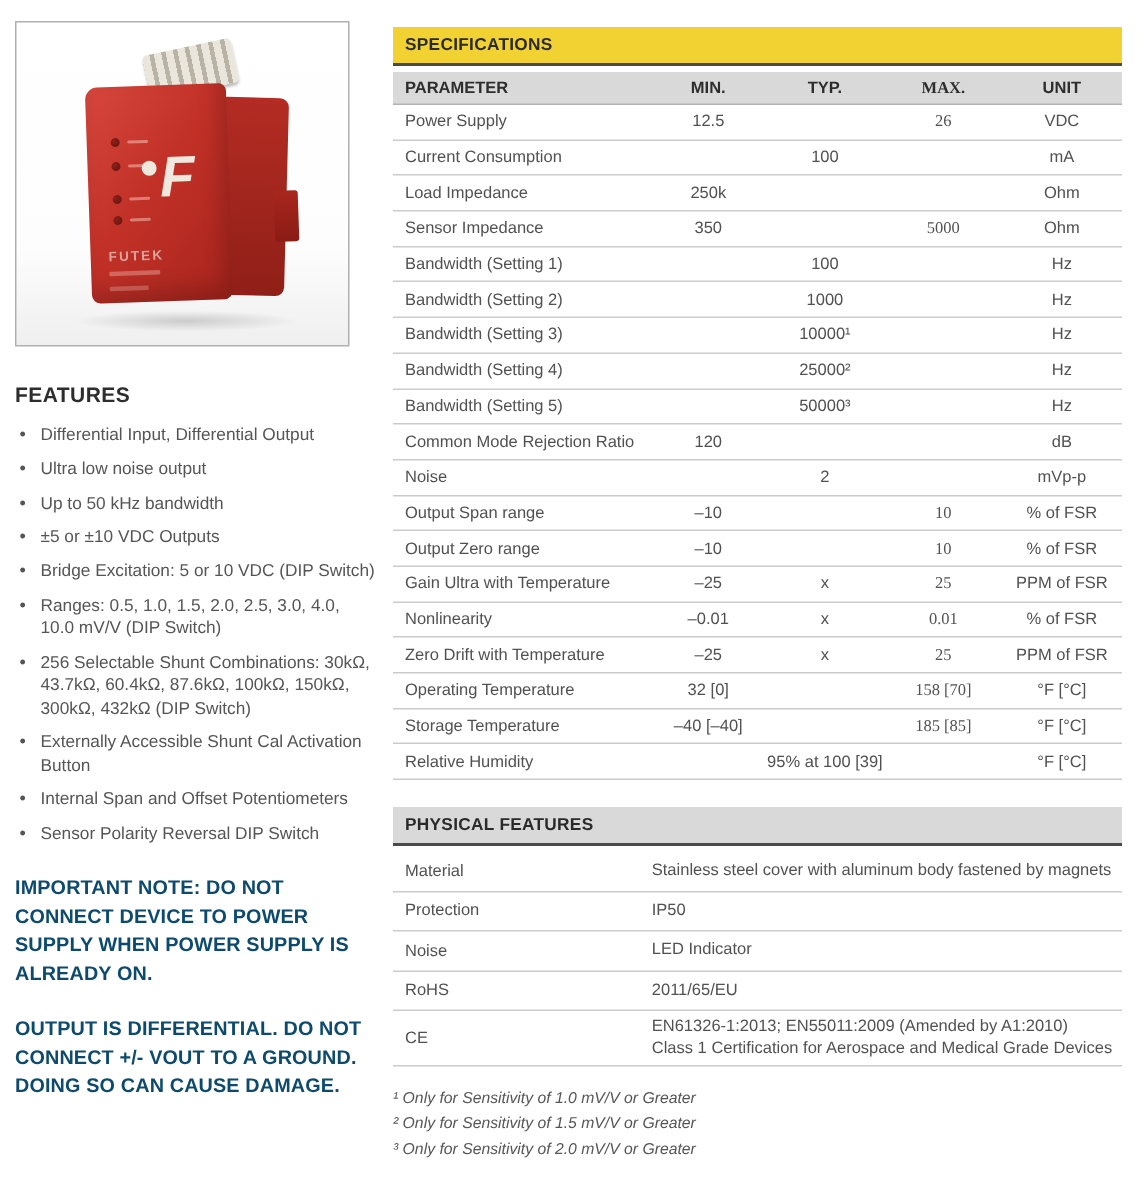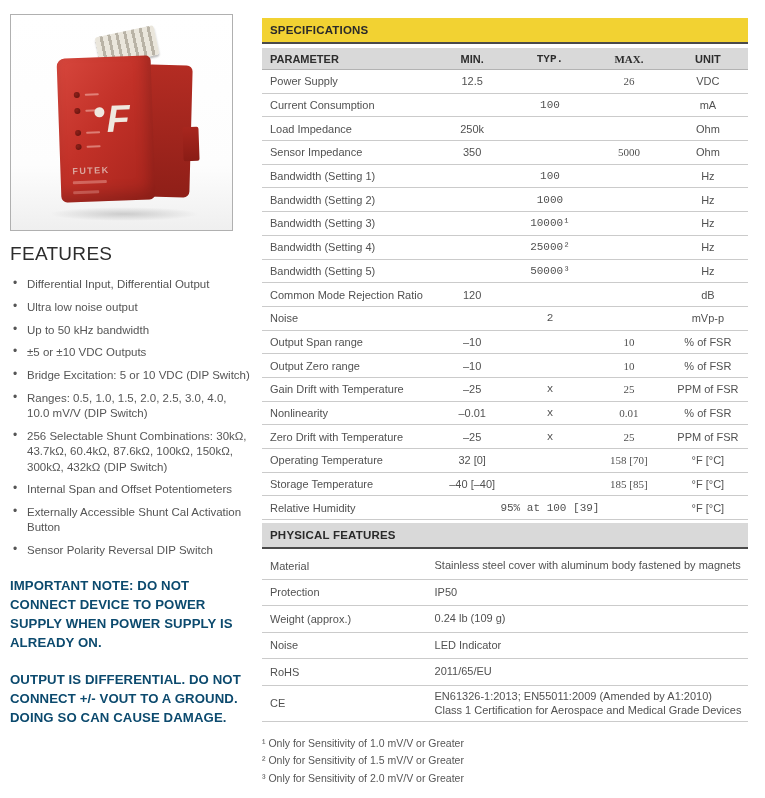--- a/index.html
+++ b/index.html
@@ -60,21 +60,21 @@
   .fletter { position: absolute; left: 12px; top: 0; font-size: 38px; line-height: 48px;
     font-weight: bold; font-style: italic; color: #efe8df; }
   .dev-brand { position: absolute; left: 12px; bottom: 26px; font-size: 9px;
     font-weight: bold; letter-spacing: 1.4px; color: #dba59d; }
   .dev-sub { position: absolute; left: 12px; bottom: 18px; width: 34px; height: 3px;
     background: rgba(255,210,200,0.35); border-radius: 1px; }
   .dev-sub2 { position: absolute; left: 12px; bottom: 8px; width: 26px; height: 3px;
     background: rgba(255,210,200,0.28); border-radius: 1px; }
 
   .features-title {
-    margin: 12px 0 12px; font-size: 19px; font-weight: normal;
+    margin: 24px 0 12px; font-size: 14px; font-weight: bold;
     color: #2d2d2d; letter-spacing: 0.3px;
   }
   .features-list { list-style: none; }
   .features-list li {
     position: relative; padding-left: 17px; margin-bottom: 7.5px;
     font-size: 11.5px; line-height: 1.33; color: #555;
   }
   .features-list li::before { content: "\2022"; position: absolute; left: 3px; top: -1px;
     font-size: 12px; color: #555; }
 
@@ -85,54 +85,54 @@
 
   
   .right-col { position: absolute; left: 262px; top: 18px; width: 486px; }
 
   .section-bar {
     height: 19px; display: flex; align-items: center; padding: 12px 8px;
     font-size: 11.5px; font-weight: bold; color: #2a2a2a; letter-spacing: 0.2px;
     border-bottom: 2px solid #4a4a4a; margin-bottom: 4px;
   }
   .section-bar.yellow { background: var(--accent-yellow, #f2d232); }
-  .section-bar.grey { background: var(--header-grey, #d9d9d9); margin-top: 3px; }
+  .section-bar.grey { background: var(--header-grey, #d9d9d9); margin-top: 18px; }
 
   .col-header {
     height: 22px; display: flex; align-items: center;
     background: var(--header-grey, #d9d9d9); border-bottom: 1px solid #b3b3b3;
     font-size: 11px; font-weight: bold; color: #2d2d2d;
   }
   .col-header .hc { display: flex; justify-content: center; white-space: nowrap; }
   .hc.c-param { justify-content: flex-start; padding-left: 8px; text-align: center; }
 
   .c-param { width: 35.5%; }
   .c-min   { width: 15.5%; }
-  .c-typ   { width: 16.5%; font-family: Liberation Mono, monospace; }
+  .c-typ   { width: 16.5%; }
   .c-max   { width: 16%; font-family: Liberation Serif, serif; }
   .c-unit  { width: 16.5%; }
 
   .spec-row {
     display: flex; align-items: center; height: 23.7px;
     border-bottom: 1px solid #cbcbcb; font-size: 11px; color: #515151;
   }
   .spec-row .cell { display: flex; justify-content: center; align-items: center;
     white-space: nowrap; overflow: visible; }
   .spec-row .cell.c-param { justify-content: flex-start; padding-left: 8px; }
 
   .kv-row {
     display: flex; align-items: center; min-height: 26.5px;
     border-bottom: 1px solid #cbcbcb; font-size: 11px; color: #515151;
     padding: 3px 0;
   }
   .kv-label { width: 35.5%; padding-left: 8px; }
   .kv-value { width: 64.5%; white-space: pre-line; line-height: 1.35; }
 
   .footnotes { margin-top: 15px; font-size: 10.5px; color: #565656; }
-  .footnote { margin-bottom: 3.5px; line-height: 1.3; }
+  .footnote { margin-bottom: 3.5px; line-height: 1.3; font-style: italic; }
 </style>
 </head>
 <body>
 
 <div class="left-col">
 
   <div class="photo-box">
     <div class="device">
       <div class="dev-shadow"></div>
       <div class="dev-side"></div>
@@ -160,22 +160,22 @@
 
   <h2 class="features-title">FEATURES</h2>
   <ul class="features-list">
       <li>Differential Input, Differential Output</li>
       <li>Ultra low noise output</li>
       <li>Up to 50 kHz bandwidth</li>
       <li>±5 or ±10 VDC Outputs</li>
       <li>Bridge Excitation: 5 or 10 VDC (DIP Switch)</li>
       <li>Ranges: 0.5, 1.0, 1.5, 2.0, 2.5, 3.0, 4.0, 10.0 mV/V (DIP Switch)</li>
       <li>256 Selectable Shunt Combinations: 30kΩ, 43.7kΩ, 60.4kΩ, 87.6kΩ, 100kΩ, 150kΩ, 300kΩ, 432kΩ (DIP Switch)</li>
+      <li>Externally Accessible Shunt Cal Activation Button</li>
       <li>Internal Span and Offset Potentiometers</li>
-      <li>Externally Accessible Shunt Cal Activation Button</li>
       <li>Sensor Polarity Reversal DIP Switch</li>
     </ul>
 
   <p class="warn-note">IMPORTANT NOTE: DO NOT CONNECT DEVICE TO POWER SUPPLY WHEN POWER SUPPLY IS ALREADY ON.</p>
   <p class="warn-note">OUTPUT IS DIFFERENTIAL. DO NOT CONNECT +/- VOUT TO A GROUND. DOING SO CAN CAUSE DAMAGE.</p>
 </div>
 
 <div class="right-col">
 
   <div class="section-bar yellow">SPECIFICATIONS</div>
@@ -274,21 +274,21 @@
         <div class="cell c-unit">% of FSR</div>
       </div>
       <div class="spec-row">
         <div class="cell c-param">Output Zero range</div>
         <div class="cell c-min">–10</div>
         <div class="cell c-typ"></div>
         <div class="cell c-max">10</div>
         <div class="cell c-unit">% of FSR</div>
       </div>
       <div class="spec-row">
-        <div class="cell c-param">Gain Drift with Temperature</div>
+        <div class="cell c-param">Gain Ultra with Temperature</div>
         <div class="cell c-min">–25</div>
         <div class="cell c-typ">x</div>
         <div class="cell c-max">25</div>
         <div class="cell c-unit">PPM of FSR</div>
       </div>
       <div class="spec-row">
         <div class="cell c-param">Nonlinearity</div>
         <div class="cell c-min">–0.01</div>
         <div class="cell c-typ">x</div>
         <div class="cell c-max">0.01</div>
@@ -328,24 +328,20 @@
   <div id="phys-rows">
       <div class="kv-row">
         <div class="kv-label">Material</div>
         <div class="kv-value">Stainless steel cover with aluminum body fastened by magnets</div>
       </div>
       <div class="kv-row">
         <div class="kv-label">Protection</div>
         <div class="kv-value">IP50</div>
       </div>
       <div class="kv-row">
-        <div class="kv-label">Weight (approx.)</div>
-        <div class="kv-value">0.24 lb (109 g)</div>
-      </div>
-      <div class="kv-row">
         <div class="kv-label">Noise</div>
         <div class="kv-value">LED Indicator</div>
       </div>
     </div>
 
   <div id="conf-rows">
       <div class="kv-row">
         <div class="kv-label">RoHS</div>
         <div class="kv-value">2011/65/EU</div>
       </div>

